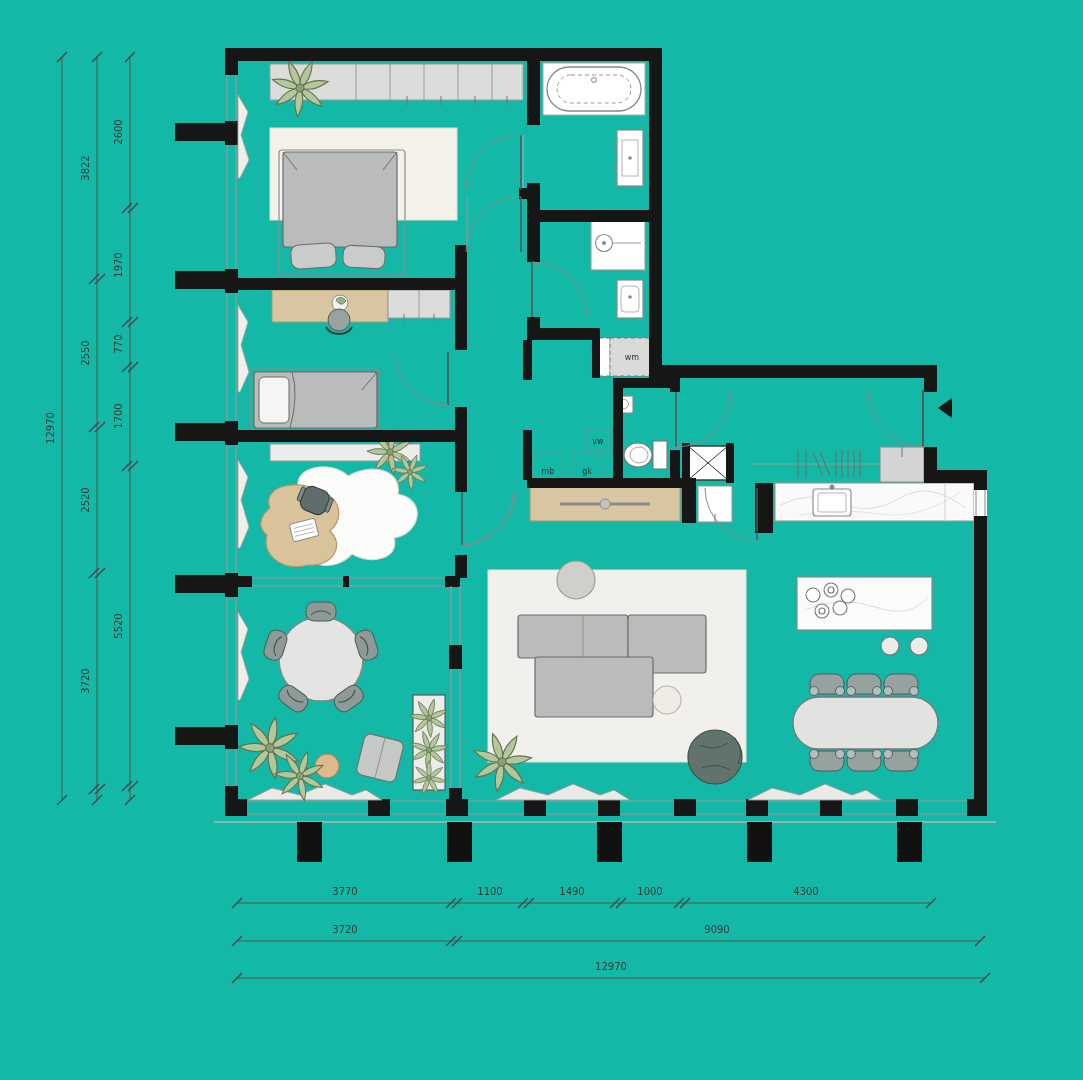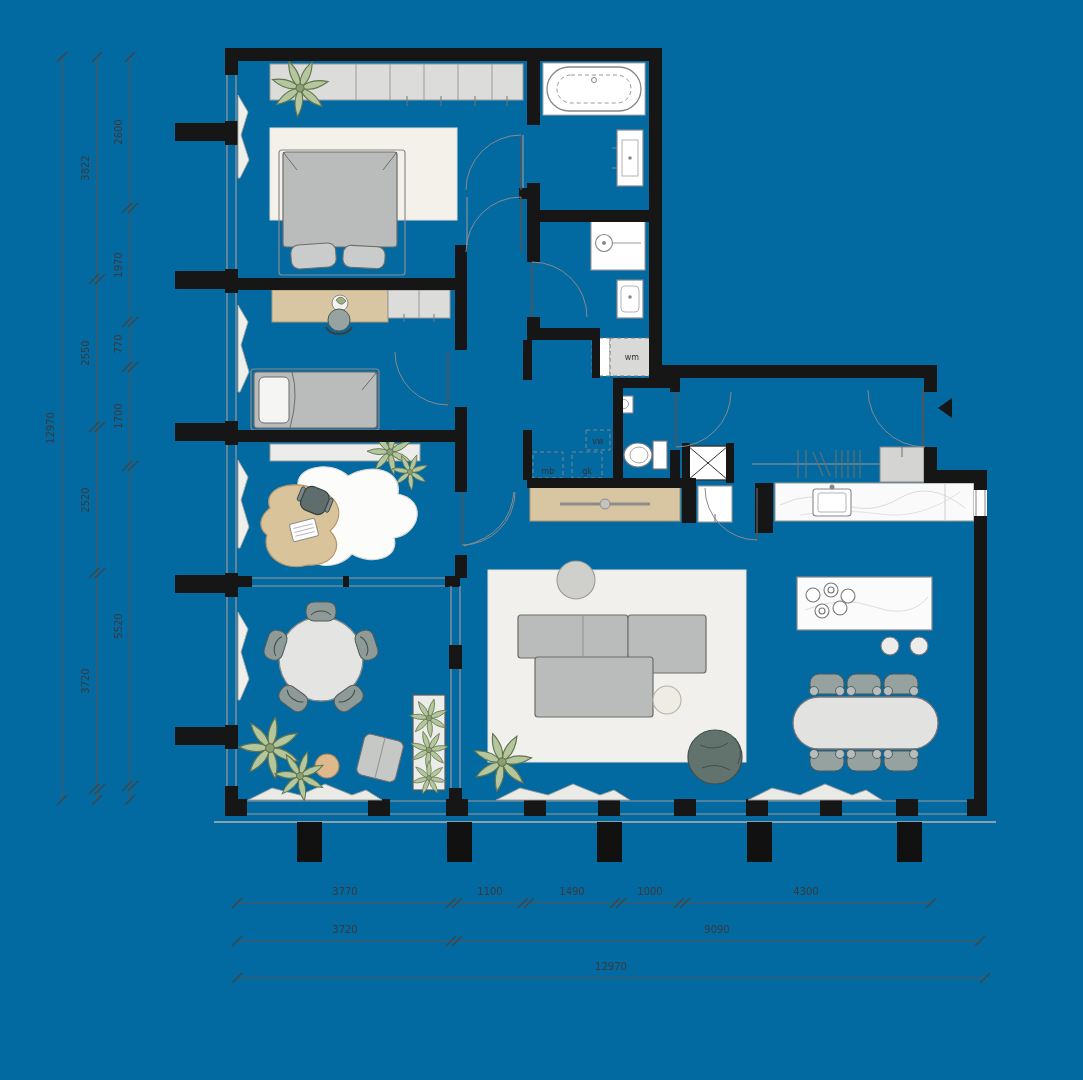--- a/index.html
+++ b/index.html
@@ -1,16 +1,16 @@
 <!DOCTYPE html>
 <html><head>
 <meta charset="utf-8">
 <style>
   html,body{margin:0;padding:0;background:#ffffff;}
-  .page{width:1083px;height:1080px;position:relative;background:#0369a1;overflow:hidden;}
+  .page{width:1083px;height:1080px;position:relative;background:#14b8a6;overflow:hidden;}
   svg{display:block;}
   .dim{font-family:"DejaVu Sans",sans-serif;font-size:10px;fill:#3a3a3a;}
   .tinylbl{font-family:"DejaVu Sans",sans-serif;font-size:8px;fill:#333;}
   text{user-select:none;}
 </style>
 </head>
 <body>
 
 <div class="page">
 <svg width="1083" height="1080" viewBox="0 0 1083 1080">

